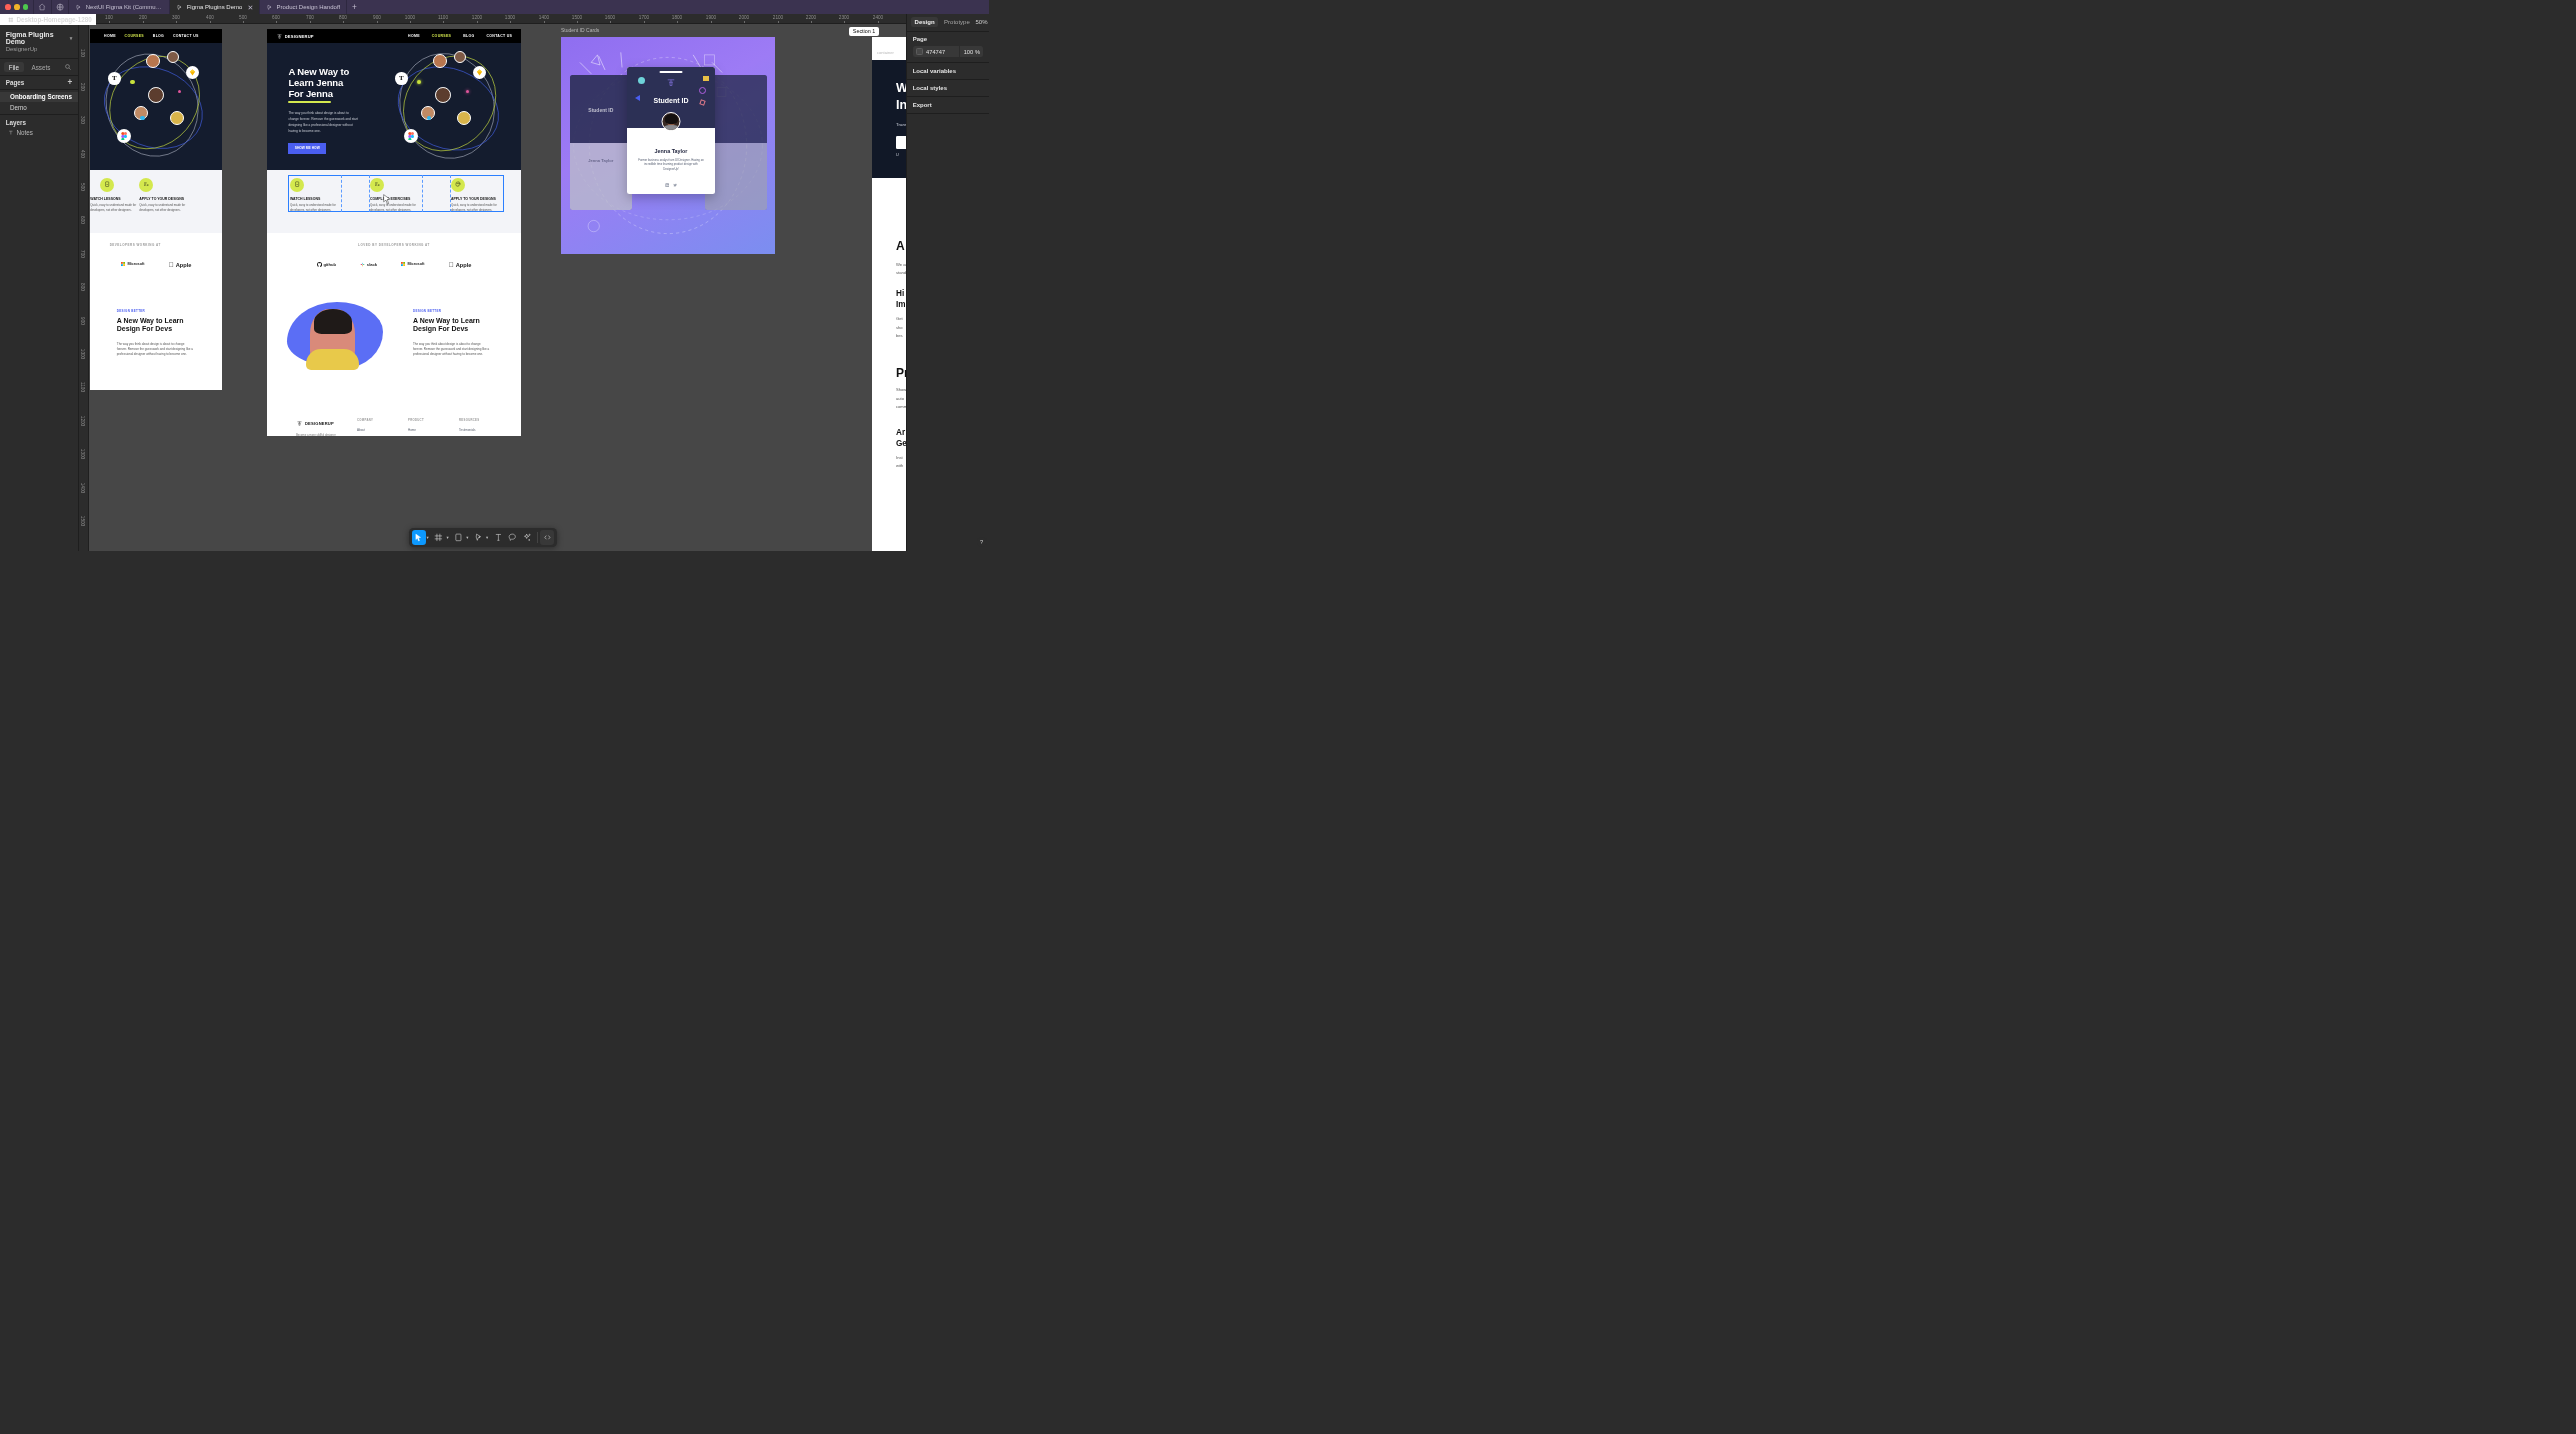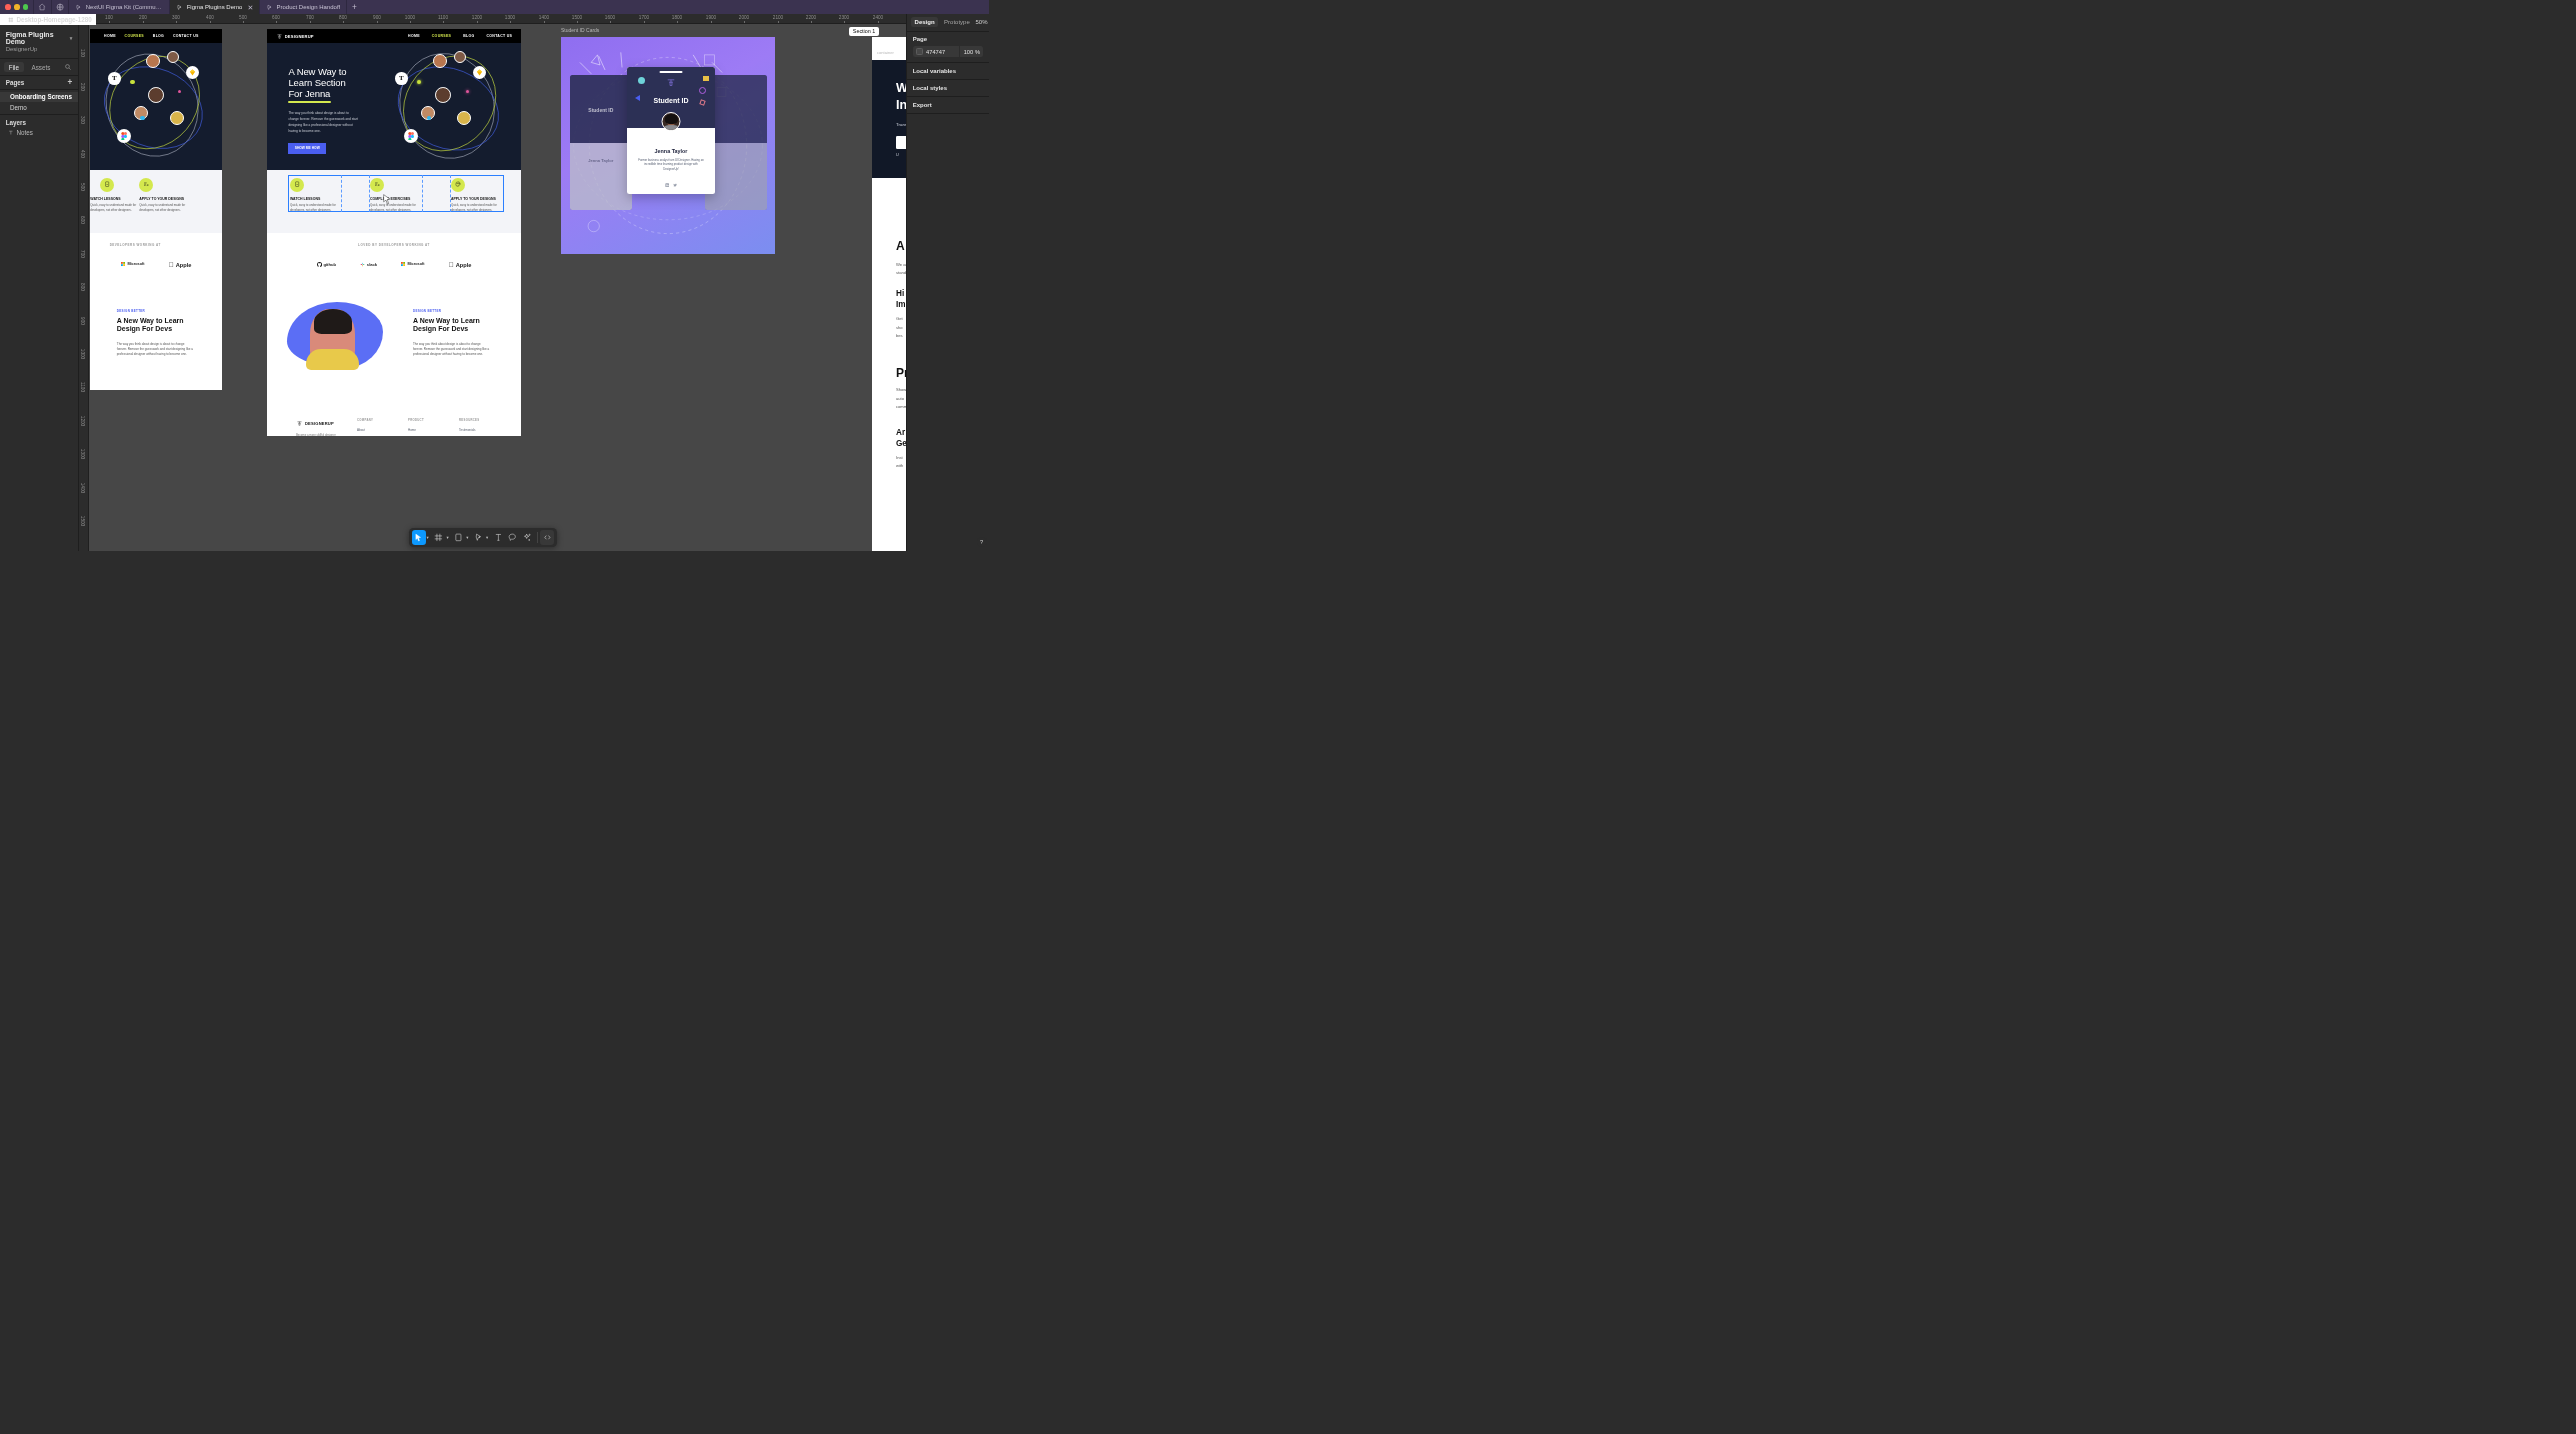--- a/index.html
+++ b/index.html
@@ -128,21 +128,21 @@
   .site-logo { display: flex; align-items: center; gap: 1.9px; }
   .site-logo .lg-ico svg { width: 7px; height: 7px; }
   .site-logo .lg-txt { color: #fff; font-size: 4.1px; font-weight: bold; letter-spacing: 0.2px;}
   .site-menu { margin-left: auto; display: flex; gap: 12px; }
   .site-menu span { font-size: 3.5px; color: #fff; font-weight: bold; letter-spacing: 0.3px; }
   .site-menu span.cur { color: #d4e84e; }
   .hero {
     background: #141c2e; position: relative; overflow: hidden;
   }
   .hero-h1 {
-    color: #fff; font-weight: normal; letter-spacing: -0.1px;
+    color: #fff; font-weight: bold; letter-spacing: -0.1px;
   }
   .hero-underline { height: 1.9px; background: #d4e84e; border-radius: 1.3px; }
   .hero-p { color: #c9cdd6; }
   .hero-btn {
     background: #4a5ef0; color: #fff; font-weight: bold; text-align: center;
     display: inline-block;
   }
   .orbit { position: absolute; }
   .orbit svg { display: block; }
   .av { position: absolute; border-radius: 50%; background: #cfd3dd; overflow: hidden;
@@ -568,21 +568,21 @@
             <circle cx="7" cy="28" r="6" fill="#0acf83"></circle>
           </svg>
         </div>
         <div class="dot" style="left:150px;top:37px;width:4.4px;height:4.4px;background:#c8e13c;box-shadow:0 0 3.2px #c8e13c;"></div>
         <div class="dot" style="left:199px;top:47px;width:3.2px;height:3.2px;background:#e0559c;box-shadow:0 0 3.2px #e0559c;"></div>
         <div class="dot" style="left:160px;top:73px;width:4.4px;height:4.4px;background:#2fb6ef;"></div>
 
         <div style="position:absolute;left:21.4px;top:23px;width:95px;">
           <div class="hero-h1" style="font-size:9.5px;line-height:1.17;">
             <div>A New Way to</div>
-            <div>Learn Section</div>
+            <div>Learn Jenna</div>
             <div>For Jenna</div>
           </div>
           <div class="hero-underline" style="width:43px;margin-top:1.3px;"></div>
           <div class="hero-p" style="font-size:3.2px;line-height:1.85;margin-top:8.8px;width:71px;">The way you think about design is about to change forever. Remove the guesswork and start designing like a professional designer without having to become one.</div>
           <div class="hero-btn" style="font-size:3.3px;padding:3.2px 6.3px;margin-top:8.2px;">SHOW ME HOW</div>
         </div>
       </div>
 
       <div class="features" style="height:63px;">
         <div class="feat-card" style="left:23px;top:7.6px;width:71px;">

